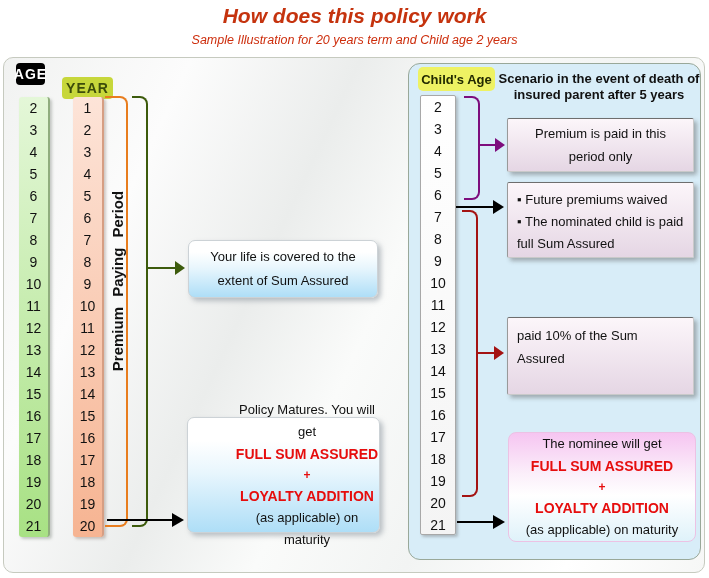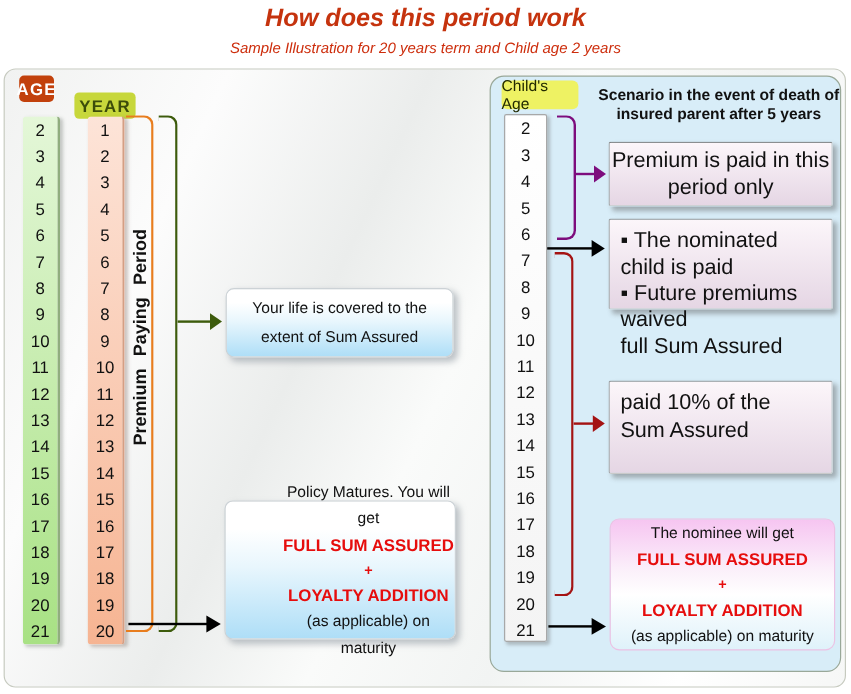--- a/index.html
+++ b/index.html
@@ -10,24 +10,24 @@
            font-size:21px; font-weight:bold; font-style:italic; color:#c5330e; }
   .subtitle { position:absolute; top:33px; left:0; width:100%; text-align:center;
            font-size:12.5px; font-weight:normal; font-style:italic; color:#cd2d0c; }
 
   .canvas { position:absolute; left:3px; top:57px; width:702px; height:516px;
             border:1px solid #c6cabf; border-radius:10px;
             background:linear-gradient(115deg,#f1f2f1 0%,#fcfcfc 20%,#ebedec 38%,#fafbfa 52%,#f2f4f3 68%,#ffffff 85%,#f6f7f6 100%); }
 
   .badge { position:absolute; display:flex; align-items:center; justify-content:center;
            font-weight:bold; border-radius:4px; letter-spacing:1px; }
-  .badge-age  { left:16px; top:63px; width:29px; height:22px; background:#c2410c; color:#fff; font-size:14px; }
+  .badge-age  { left:16px; top:63px; width:29px; height:22px; background:#000000; color:#fff; font-size:14px; }
   .badge-year { left:62px; top:77px; width:51px; height:22px; background:#c7d73b; color:#3c4c0a; font-size:14px; }
-  .badge-child { left:418px; top:67px; width:64px; height:24px; background:#eef263; color:#222a00;
-                 font-size:13px; font-weight:normal; border-radius:5px; letter-spacing:0; }
+  .badge-child { left:418px; top:67px; width:77px; height:24px; background:#eef263; color:#222a00;
+                 font-size:13px; font-weight:bold; border-radius:5px; letter-spacing:0; }
 
   .col { position:absolute; top:97px; width:31px; height:440px; border-radius:3px; }
   .col-age  { left:19px; background:linear-gradient(#e4f7d8,#a8e184); border-right:2px solid #90ad7e;
               box-shadow:2px 2px 3px rgba(100,110,100,.35); }
   .col-year { left:73px; background:linear-gradient(#fde4d8,#f6b492); border-right:2px solid #d69e83;
               box-shadow:2px 2px 3px rgba(120,100,90,.35); }
   .col-child { left:420px; top:95px; width:36px; height:440px; background:linear-gradient(#ffffff,#f4f4f4);
                border:1px solid #a8a8a8; border-radius:2px; box-shadow:2px 2px 3px rgba(110,110,110,.4); }
   .col .cell, .col-child .cell { height:22px; line-height:22px; text-align:center; font-size:14px; color:#111; }
 
@@ -46,21 +46,21 @@
 
   .box-blue { position:absolute; display:flex; flex-direction:column; align-items:center; justify-content:center;
               border:1px solid #ccd2d6; border-radius:7px;
               background:linear-gradient(#ffffff 20%,#e8f6fd 48%,#aedef7 100%);
               box-shadow:3px 3px 5px rgba(130,140,150,.5); text-align:center; color:#111; }
   .box-life { left:188px; top:240px; width:190px; height:58px; font-size:13px; line-height:24px; }
   .box-mature { left:187px; top:417px; width:193px; height:116px;padding-left:47px; }
 
   .box-3d { position:absolute; border:1px solid #c9c9c9; border-top-color:#6e6e6e; border-left-color:#999;
             border-radius:2px; background:linear-gradient(#fcf6fa,#e5d6e4);
-            box-shadow:3px 3px 4px rgba(90,90,90,.45); color:#111; font-size:18px; }
+            box-shadow:3px 3px 4px rgba(90,90,90,.45); color:#111; font-size:13px; }
   .box-premium { left:507px; top:118px; width:187px; height:54px; display:flex; flex-direction:column;
                  align-items:center; justify-content:center; text-align:center; line-height:23px; }
   .box-waiver  { left:507px; top:182px; width:187px; height:76px; padding:6px 9px; line-height:22px; }
   .box-income  { left:507px; top:317px; width:187px; height:78px; padding:6px 9px; line-height:23px; }
 
   .box-nominee { position:absolute; left:508px; top:432px; width:188px; height:110px;
                  display:flex; flex-direction:column; align-items:center; justify-content:center;
                  border:1px solid #ecc2e4; border-radius:8px;
                  background:linear-gradient(#f6c5f1 0%,#fbeffa 38%,#ffffff 58%,#dff2fa 100%);
                  text-align:center; color:#111; }
@@ -71,21 +71,21 @@
   .panel { position:absolute; left:408px; top:63px; width:293px; height:497px;
            background:#d8edf8; border:1px solid #99a899; border-radius:12px; }
   .scenario { position:absolute; left:498px; top:71px; width:202px; text-align:center;
               font-size:13px; line-height:16px; color:#111;font-weight:bold; }
 </style>
 </head>
 <body>
 
 <div class="page">
 
-  <div class="title">How does this period work</div>
+  <div class="title">How does this policy work</div>
   <div class="subtitle">Sample Illustration for 20 years term and Child age 2 years</div>
 
   <div class="canvas"></div>
 
   <div class="badge badge-age">AGE</div>
   <div class="badge badge-year">YEAR</div>
 
   <div class="col col-age">
       <div class="cell">2</div>
       <div class="cell">3</div>
@@ -198,22 +198,22 @@
 
   <div class="aline" style="left:457px; top:521px; width:37px; background:#000;"></div>
   <div class="ahead" style="left:493px; top:515px; border-left:12px solid #000;"></div>
 
   <div class="box-3d box-premium">
     <div>Premium is paid in this</div>
     <div>period only</div>
   </div>
 
   <div class="box-3d box-waiver">
+    <div>▪ Future premiums waived</div>
     <div>▪ The nominated child is paid</div>
-    <div>▪ Future premiums waived</div>
     <div>full Sum Assured</div>
   </div>
 
   <div class="box-3d box-income">
     <div>paid 10% of the Sum Assured</div>
   </div>
 
   <div class="box-nominee">
     <div class="ln">The nominee will get</div>
     <div class="ln-red">FULL SUM ASSURED</div>

